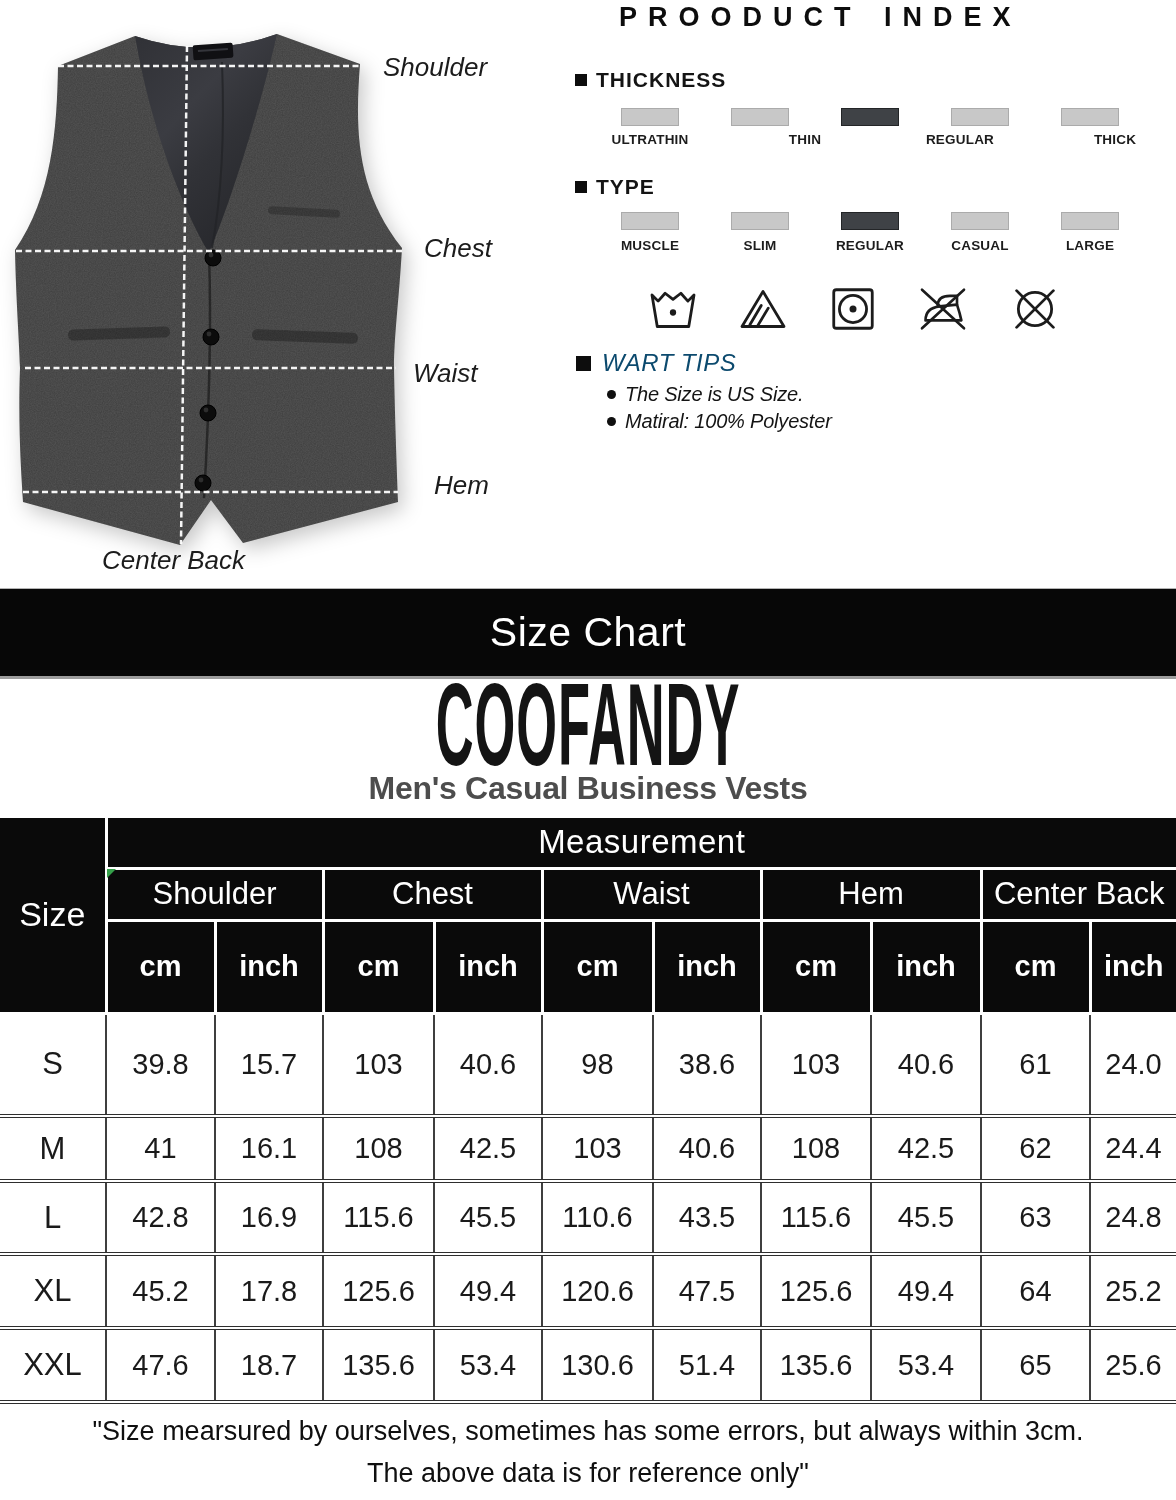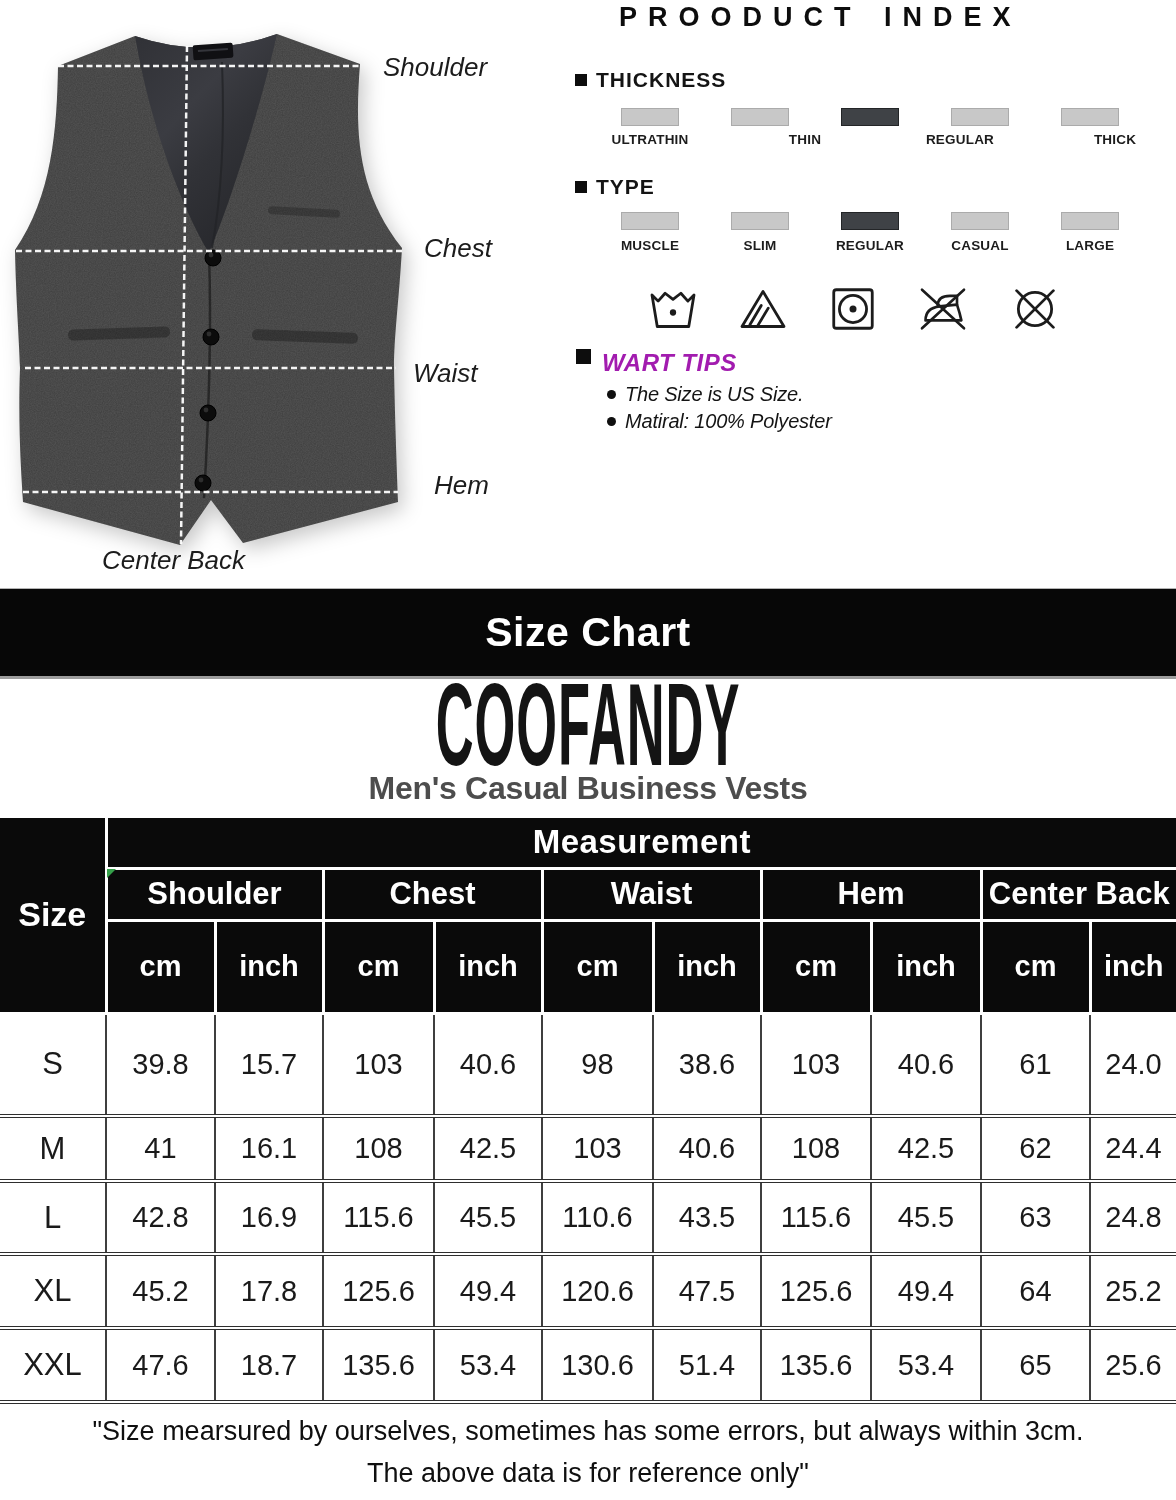--- a/index.html
+++ b/index.html
@@ -29,41 +29,41 @@
   .swatch.selected{background:#3f4246;border-color:#232527;}
   .opt-row{position:absolute;left:595px;display:flex;}
   .opt-row.r1{top:132px;gap:45px;}
   .opt-row.r2{top:238px;}
   .opt-row span{display:block;width:110px;text-align:center;font-size:13.5px;font-weight:700;color:#1c1c1c;letter-spacing:.2px;}
   .care-row{position:absolute;left:0;top:281px;}
   .care-icon{position:absolute;top:0;width:56px;height:56px;}
   .care-icon svg{width:56px;height:56px;}
   .ci-1{left:645px;} .ci-2{left:735px;} .ci-3{left:825px;} .ci-4{left:915px;} .ci-5{left:1007px;}
 
-  .tips-head{position:absolute;left:576px;top:349px;display:flex;
-             font-size:24px;font-weight:700;font-style:italic;color:#a21caf;letter-spacing:.5px;}
+  .tips-head{position:absolute;left:576px;top:349px;display:flex;align-items:center;
+             font-size:24px;font-weight:400;font-style:italic;color:#0c4a6e;letter-spacing:.5px;}
   .tips-head .sq{width:15px;height:15px;margin-right:11px;}
   .tips-list{position:absolute;left:607px;top:382px;width:560px;}
   .tip-item{display:flex;margin-bottom:2px;font-style:italic;font-size:20px;line-height:25px;color:#141414;letter-spacing:-0.2px;}
   .tip-bullet{width:9px;height:9px;border-radius:50%;background:#0f0f0f;margin:8px 9px 0 0;flex:none;}
 
   
   .size-bar{position:absolute;left:0;top:588px;width:1176px;height:87px;background:#070707;
             border-top:1px solid #b3b3b3;border-bottom:3px solid #9d9d9d;box-sizing:content-box;
             display:flex;align-items:center;justify-content:center;}
-  .size-bar span{color:#fff;font-size:41px;font-weight:700;letter-spacing:.5px;}
+  .size-bar span{color:#fff;font-size:41px;font-weight:400;letter-spacing:.5px;}
   .brand-wrap{position:absolute;left:0;top:676px;width:1176px;height:96px;display:flex;align-items:center;justify-content:center;overflow:visible;}
   .brand-wrap span{display:inline-block;font-size:114px;font-weight:900;color:#141414;letter-spacing:2px;
                    transform:scale(0.46,1.02);transform-origin:center;white-space:nowrap;}
   .brand-sub{position:absolute;left:0;top:770px;width:1176px;text-align:center;
              font-size:32px;font-weight:700;color:#4d4d4d;letter-spacing:-0.3px;}
 
   
   table.size-table{position:absolute;left:0;top:818px;width:1176px;border-collapse:collapse;table-layout:fixed;}
-  .size-table thead th{background:#0a0a0a;color:#fff;border:3px solid #fff;font-weight:700;padding:0;text-align:center;vertical-align:middle;}
+  .size-table thead th{background:#0a0a0a;color:#fff;border:3px solid #fff;font-weight:400;padding:0;text-align:center;vertical-align:middle;}
   .size-table thead tr:first-child th{border-top:0;}
   .size-table thead th:first-child{border-left:0;}
   .size-table thead th:last-child{border-right:0;}
   .size-table th.corner{font-size:34px;}
   .size-table th.group{font-size:33px;letter-spacing:.5px;}
   .size-table th.colh{font-size:31px;}
   .size-table th.unit{font-size:29px;font-weight:700;}
   .size-table tbody td{background:#fff;color:#1a1a1a;text-align:center;vertical-align:middle;
                        font-size:29px;border-left:2px solid #3f3f3f;border-bottom:4px double #2e2e2e;padding:0;}
   .size-table tbody td:first-child{border-left:0;font-size:31px;}

